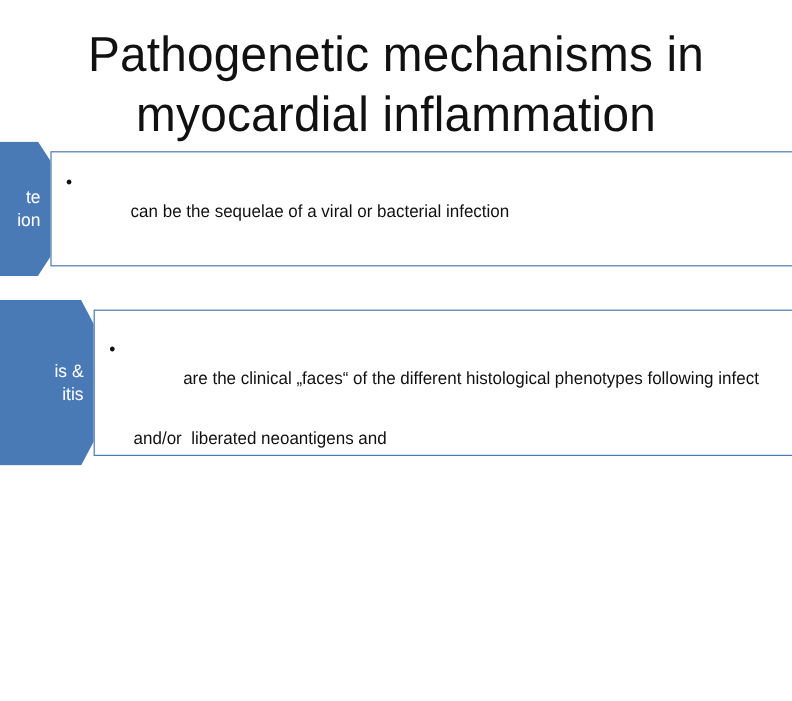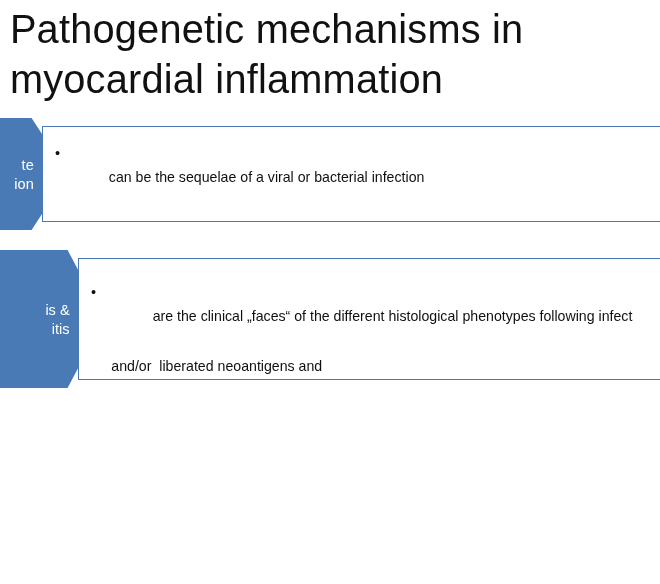--- a/index.html
+++ b/index.html
@@ -11,21 +11,22 @@
     width: 660px;
     height: 584px;
     overflow: hidden;
     font-family: "Liberation Sans", "DejaVu Sans", sans-serif;
     position: relative;
   }
 
   
   .slide-title {
     width: 660px;
-    padding-top: 4px;
+    text-align: center;
+    padding-top: 20px;
     box-sizing: border-box;
   }
   .slide-title .tline {
     display: block;
     font-size: 41px;
     line-height: 50px;
     font-weight: 400;
     color: #111111;
     letter-spacing: 0.2px;
     white-space: nowrap;

